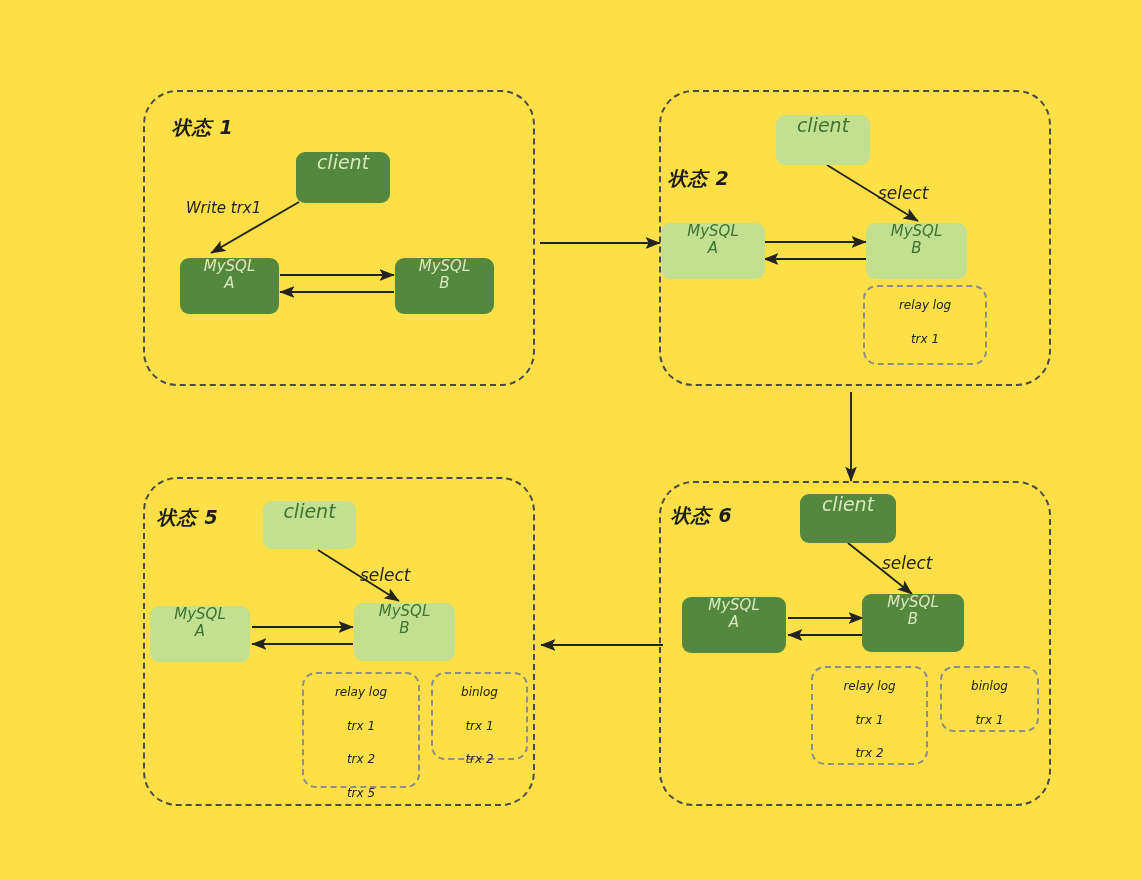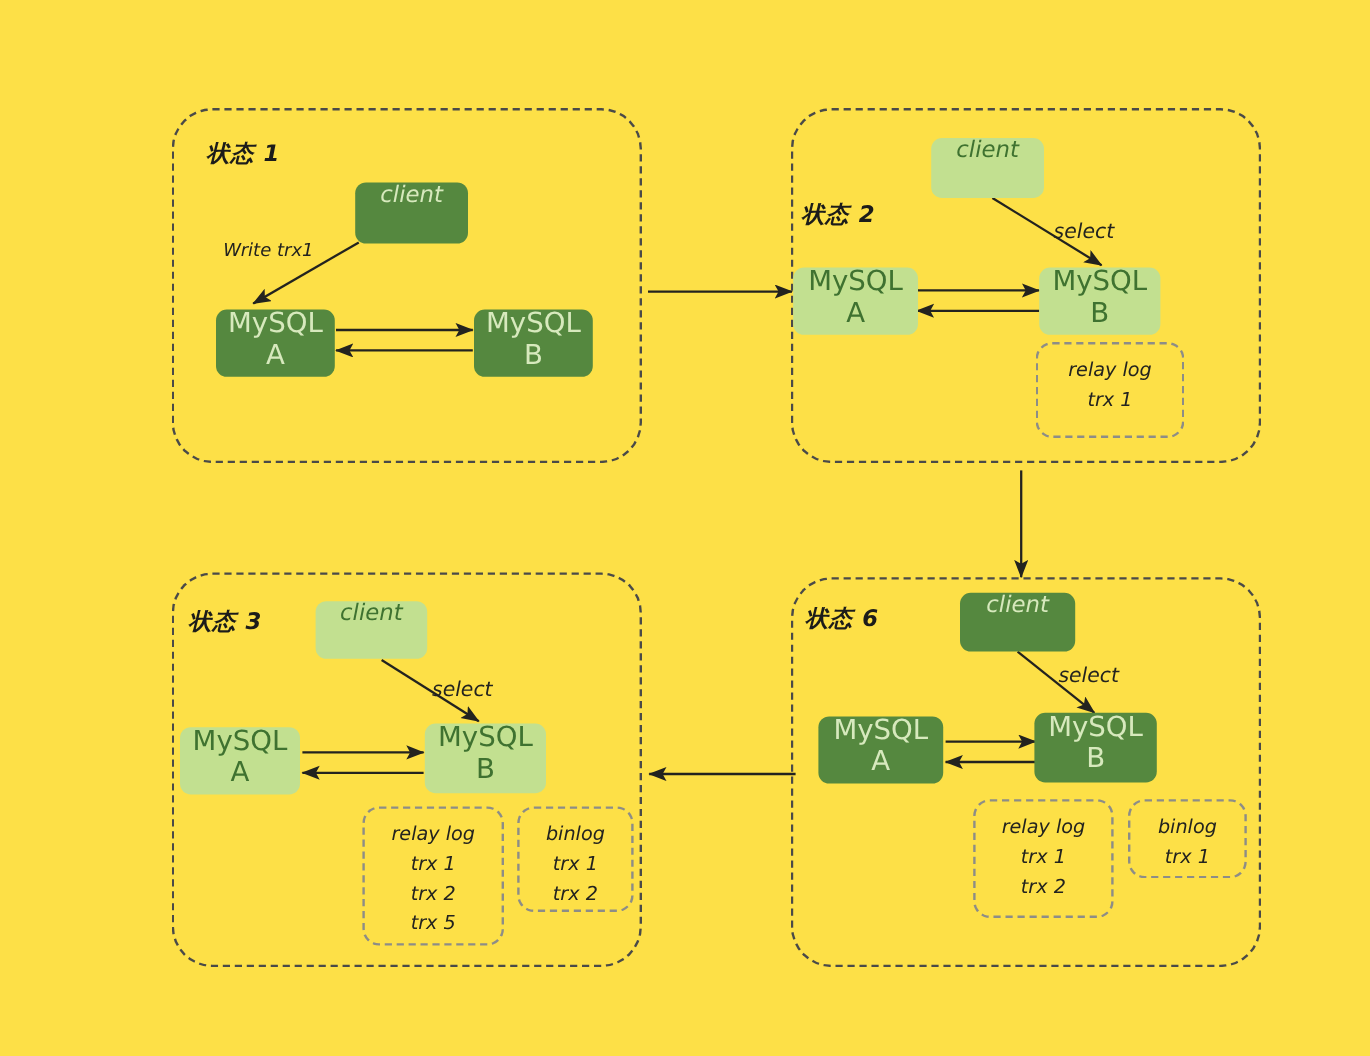--- a/index.html
+++ b/index.html
@@ -60,38 +60,39 @@
     background: #55883f;
     color: #d7e9bd;
   }
   .node.light {
     background: #c2e090;
     color: #3f7230;
   }
   .node .l1 { display: block; }
   .node .l2 { display: block; }
   .node.client-node { font-size: 19px; font-style: italic; }
-  .node.db-node { font-size: 23px; }
+  .node.db-node { font-size: 15px; font-style: italic; }
 
   
   .logbox {
     position: absolute;
     box-sizing: border-box;
     border: 2px dashed #8d8d87;
     border-radius: 14px;
     background: transparent;
     display: flex;
     flex-direction: column;
     align-items: center;
     justify-content: flex-start;
     padding-top: 9px;
     font-family: "DejaVu Sans", sans-serif;
-    font-size: 16px;
+    font-size: 12px;
     color: #23231f;
     font-style: italic;
+    gap: 15px;
   }
   .logbox span { display: block; line-height: 1.55; white-space: nowrap; }
 
   
   .edge-label {
     position: absolute;
     font-family: "DejaVu Sans", sans-serif;
     font-size: 17px;
     color: #23231f;
     white-space: nowrap;
@@ -199,21 +200,21 @@
     <span>trx 1</span>
     <span>trx 2</span>
   </div>
 
   <div class="logbox" style="left:940px; top:666px; width:99px; height:66px;">
     <span>binlog</span>
     <span>trx 1</span>
   </div>
 
   <div class="panel" style="left:143px; top:477px; width:392px; height:329px;"></div>
-  <div class="panel-title" style="left:157px; top:505px;">状态 3</div>
+  <div class="panel-title" style="left:157px; top:505px;">状态 5</div>
 
   <div class="node light client-node" style="left:263px; top:501px; width:93px; height:48px;">
     <span class="l1">client</span>
   </div>
 
   <div class="node light db-node" style="left:150px; top:606px; width:100px; height:56px;">
     <span class="l1">MySQL</span>
     <span class="l2">A</span>
   </div>
 

